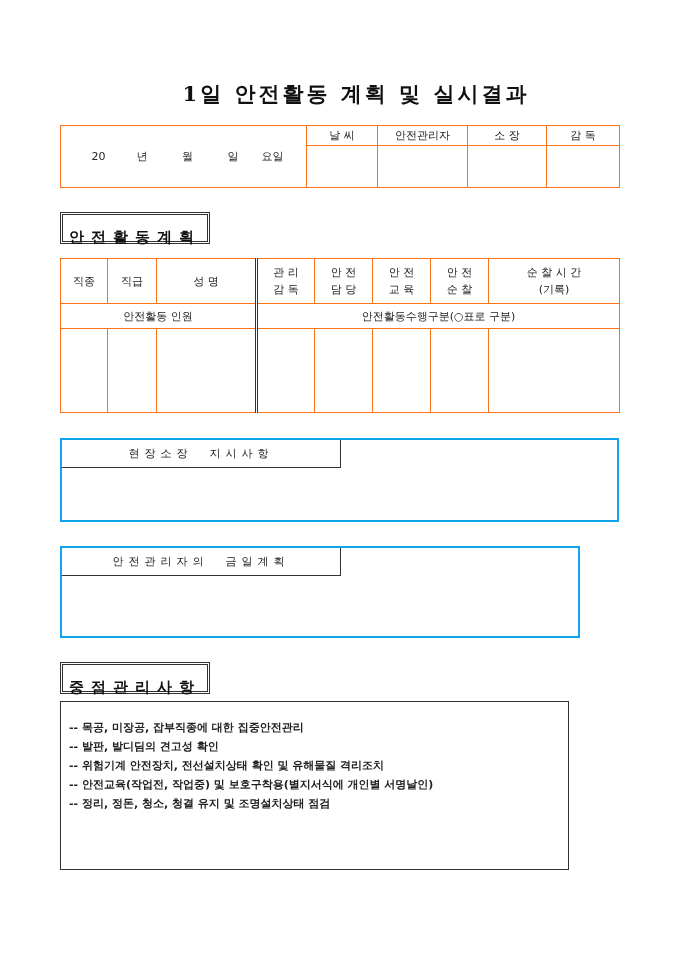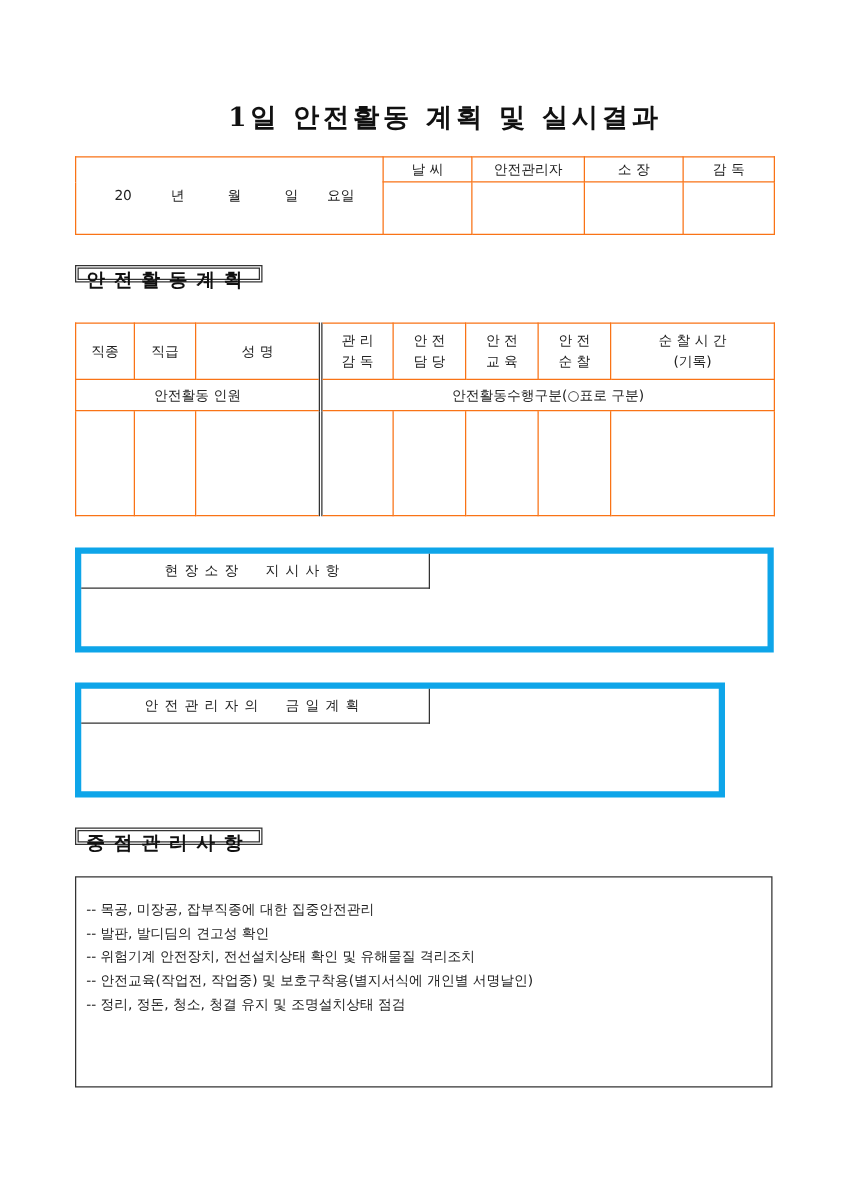--- a/index.html
+++ b/index.html
@@ -13,33 +13,33 @@
 
     table { border-collapse: collapse; table-layout: fixed; }
     td { border: 1px solid #f97316; font-size: 11px; text-align: center; vertical-align: middle; padding: 0; color: #222; }
 
     
     .t-date { left: 60px; top: 125px; width: 559px; height: 63px; }
     .t-date td.datecell { letter-spacing: 0; }
     .datecell span { display: inline-block; }
 
     
-    .sec-box { border: 3px double #333; padding: 0 6px; font-size: 15px; font-weight: bold;
-               letter-spacing: 7px; height: 14px; line-height: 19px; background: #fff; }
+    .sec-box { border: 3px double #333; padding: 13px 6px; font-size: 15px; font-weight: bold;
+               letter-spacing: 7px; height: 25px; line-height: 19px; background: #fff; }
 
     
     .t-plan { left: 60px; top: 258px; width: 559px; height: 155px; }
     .t-plan td.dbl-left { border-left: 3px double #333; }
     .t-plan td { line-height: 17px; }
 
-    .panel { border: 5px solid #0ea5e9; }
+    .panel { border: 2px solid #0ea5e9; }
     .panel-head { border-right: 1px solid #333; border-bottom: 1px solid #333; left: 0; top: 0; width: 279px; height: 28px;
                   font-size: 11px; text-align: center; line-height: 28px; letter-spacing: 5px; color: #222; }
 
-    .notes { left: 60px; top: 701px; width: 558px; height: 169px; border: 1px solid #333; padding: 16px 0 0 8px; }
+    .notes { left: 60px; top: 701px; width: 509px; height: 169px; border: 1px solid #333; padding: 16px 0 0 8px; font-weight: bold; }
     .note-item { font-size: 11px; line-height: 19px; color: #222; white-space: nowrap; }
   </style>
 </head>
 <body>
 
 <div class="abs title">1일 안전활동 계획 및 실시결과</div>
 
 <table class="abs t-date">
   <colgroup>
     <col style="width:246px">

